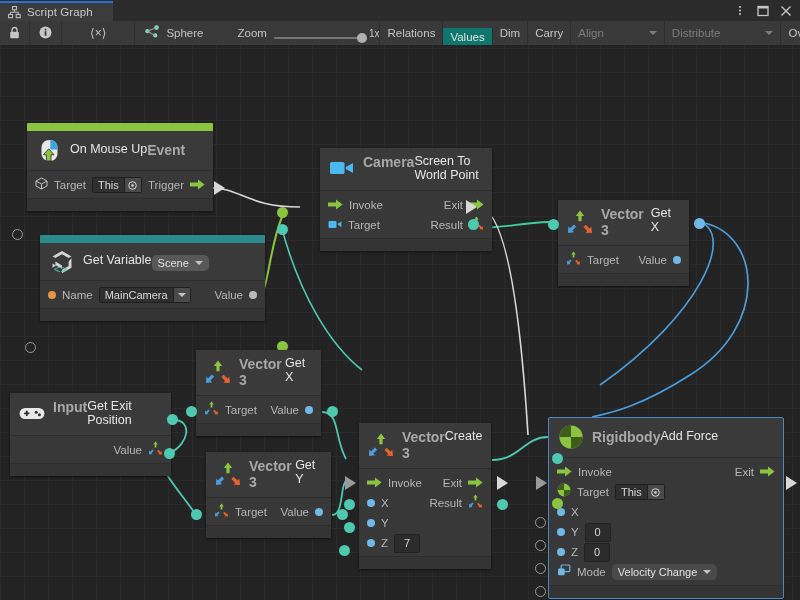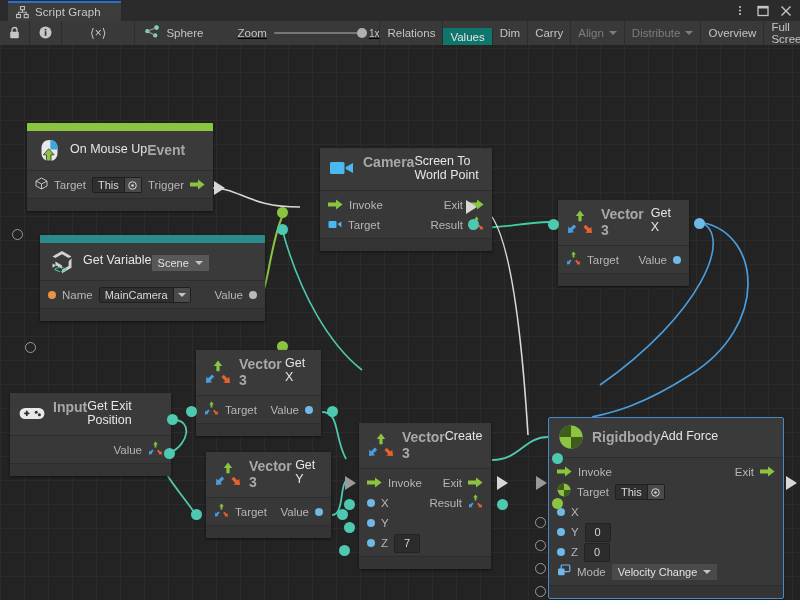--- a/index.html
+++ b/index.html
@@ -3,39 +3,39 @@
 <meta charset="utf-8">
 <style>
   html,body{margin:0;padding:0;background:#1e1e1e;}
   body{width:800px;height:600px;overflow:hidden;
        font-family:"Liberation Sans","DejaVu Sans",sans-serif;
        -webkit-font-smoothing:antialiased;}
   #app{position:relative;width:800px;height:600px;background:#222222;overflow:hidden;}
 
   
   .titlebar{position:absolute;left:0;top:0;width:800px;height:21px;background:#2b2b2b;}
-  .tab{position:absolute;left:8px;top:1px;height:20px;width:113px;background:#3c3c3c;
+  .tab{position:absolute;left:0;top:1px;height:20px;width:113px;background:#3c3c3c;
        border-top:2px solid #2c6fd1;display:flex;align-items:center;box-sizing:border-box;}
   .tab .tabicon{margin-left:8px;margin-right:6px;display:flex;align-items:center;}
   .tab .tablabel{font-size:11.5px;color:#c8c8c8;letter-spacing:.1px;}
   .winbtns{position:absolute;right:4px;top:0;height:21px;display:flex;align-items:center;gap:3px;}
   .winbtn{width:20px;height:19px;display:flex;align-items:center;justify-content:center;cursor:default;}
 
   
   .toolbar{position:absolute;left:0;top:21px;width:800px;height:24px;background:#393939;
            border-bottom:1px solid #232323;display:flex;align-items:stretch;}
   .tbbtn{display:flex;align-items:center;justify-content:center;padding:0 7px;
          font-size:11.5px;color:#c4c4c4;border-right:1px solid #2d2d2d;cursor:default;}
   .tbbtn.icononly{padding:0 9px;}
   .tbbtn.active{background:#0f766e;color:#e4e4e4;margin-top:7px;}
-  .tbbtn.dim{color:#7d7d7d;}
+  .tbbtn.dim{color:#7d7d7d;gap:40px;}
   .tbflex{flex:1 1 auto;border-right:1px solid #2d2d2d;display:flex;align-items:center;}
   .objfield{display:flex;align-items:center;gap:6px;padding-left:10px;}
   .objfield .objlabel{font-size:11.5px;color:#c4c4c4;}
-  .zoomwrap{display:flex;align-items:center;gap:7px;margin-left:34px;text-decoration:underline;}
+  .zoomwrap{display:flex;align-items:flex-end;gap:7px;margin-left:34px;}
   .zoomlabel{font-size:11.5px;color:#c4c4c4;}
   .zoomtrack{width:88px;height:2px;background:#767676;border-radius:1px;position:relative;}
   .zoomknob{position:absolute;right:-5px;top:-4px;width:10px;height:10px;border-radius:50%;background:#b0b0b0;}
   .zoomval{font-size:10px;color:#c4c4c4;}
   .caret{display:inline-block;width:0;height:0;border-left:4px solid transparent;
          border-right:4px solid transparent;border-top:4px solid #c4c4c4;margin-left:5px;}
   .caret.dim{border-top-color:#7d7d7d;}
 
   
   .canvas{position:absolute;left:0;top:45px;width:800px;height:555px;background:#232323;overflow:hidden;}
@@ -64,21 +64,21 @@
   .nfoot{border-top:1px solid #2d2d2d;background:#343434;height:12px;border-radius:0 0 1px 1px;}
   .prow{display:flex;align-items:center;height:20px;padding:0 8px;justify-content:space-between;}
   .pleft,.pright{display:flex;align-items:center;gap:6px;}
   .plabel{font-size:11.5px;color:#b6b6b6;white-space:nowrap;}
   .pdot{width:8px;height:8px;border-radius:50%;background:#6fb8e8;flex:0 0 8px;}
   .pdot.grey{background:#b9b9b9;}
   .pdot.orange{background:#e79545;}
   .field{background:#2c2c2c;border:1px solid #222;border-radius:2px;color:#d6d6d6;
          font-size:11px;padding:1px 5px;display:flex;align-items:center;gap:4px;min-height:15px;}
   .field.num{min-width:12px;justify-content:center;padding:1px 6px;}
-  .dropdown{background:#585858;border-radius:0;color:#e2e2e2;font-size:11px;
+  .dropdown{background:#585858;border-radius:5px;color:#e2e2e2;font-size:11px;
             padding:2px 6px;display:flex;align-items:center;gap:6px;}
   .dropdown.dark{background:#4a4a4a;}
   .popupfield{background:#2f2f2f;border:1px solid #1f1f1f;border-radius:2px;display:flex;align-items:stretch;}
   .popupfield .pv{font-size:11px;color:#d8d8d8;padding:1px 5px;}
   .popupfield .pb{border-left:1px solid #1f1f1f;background:#4a4a4a;width:16px;
                   display:flex;align-items:center;justify-content:center;}
 
   
   .extport{position:absolute;width:11px;height:11px;border-radius:50%;}
   .extport.hollow{background:transparent;border:1px solid #9a9a9a;width:9px;height:9px;}

